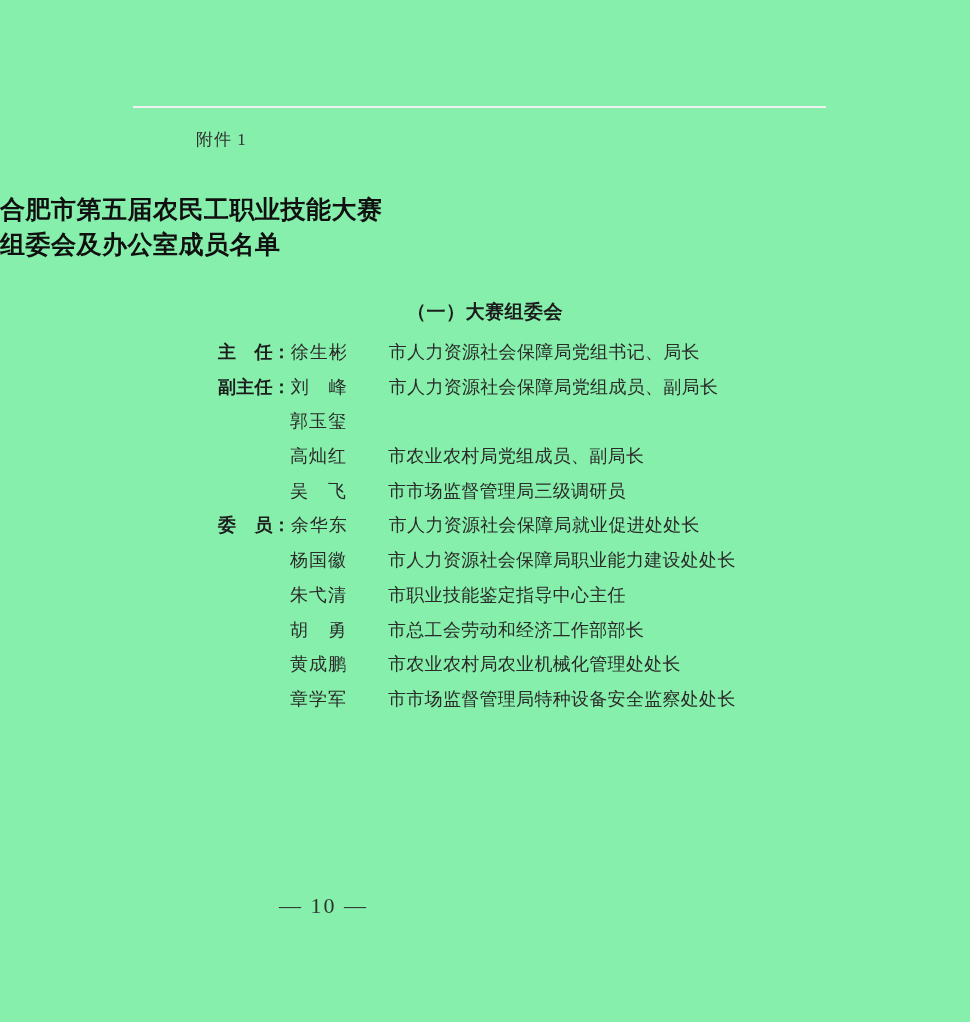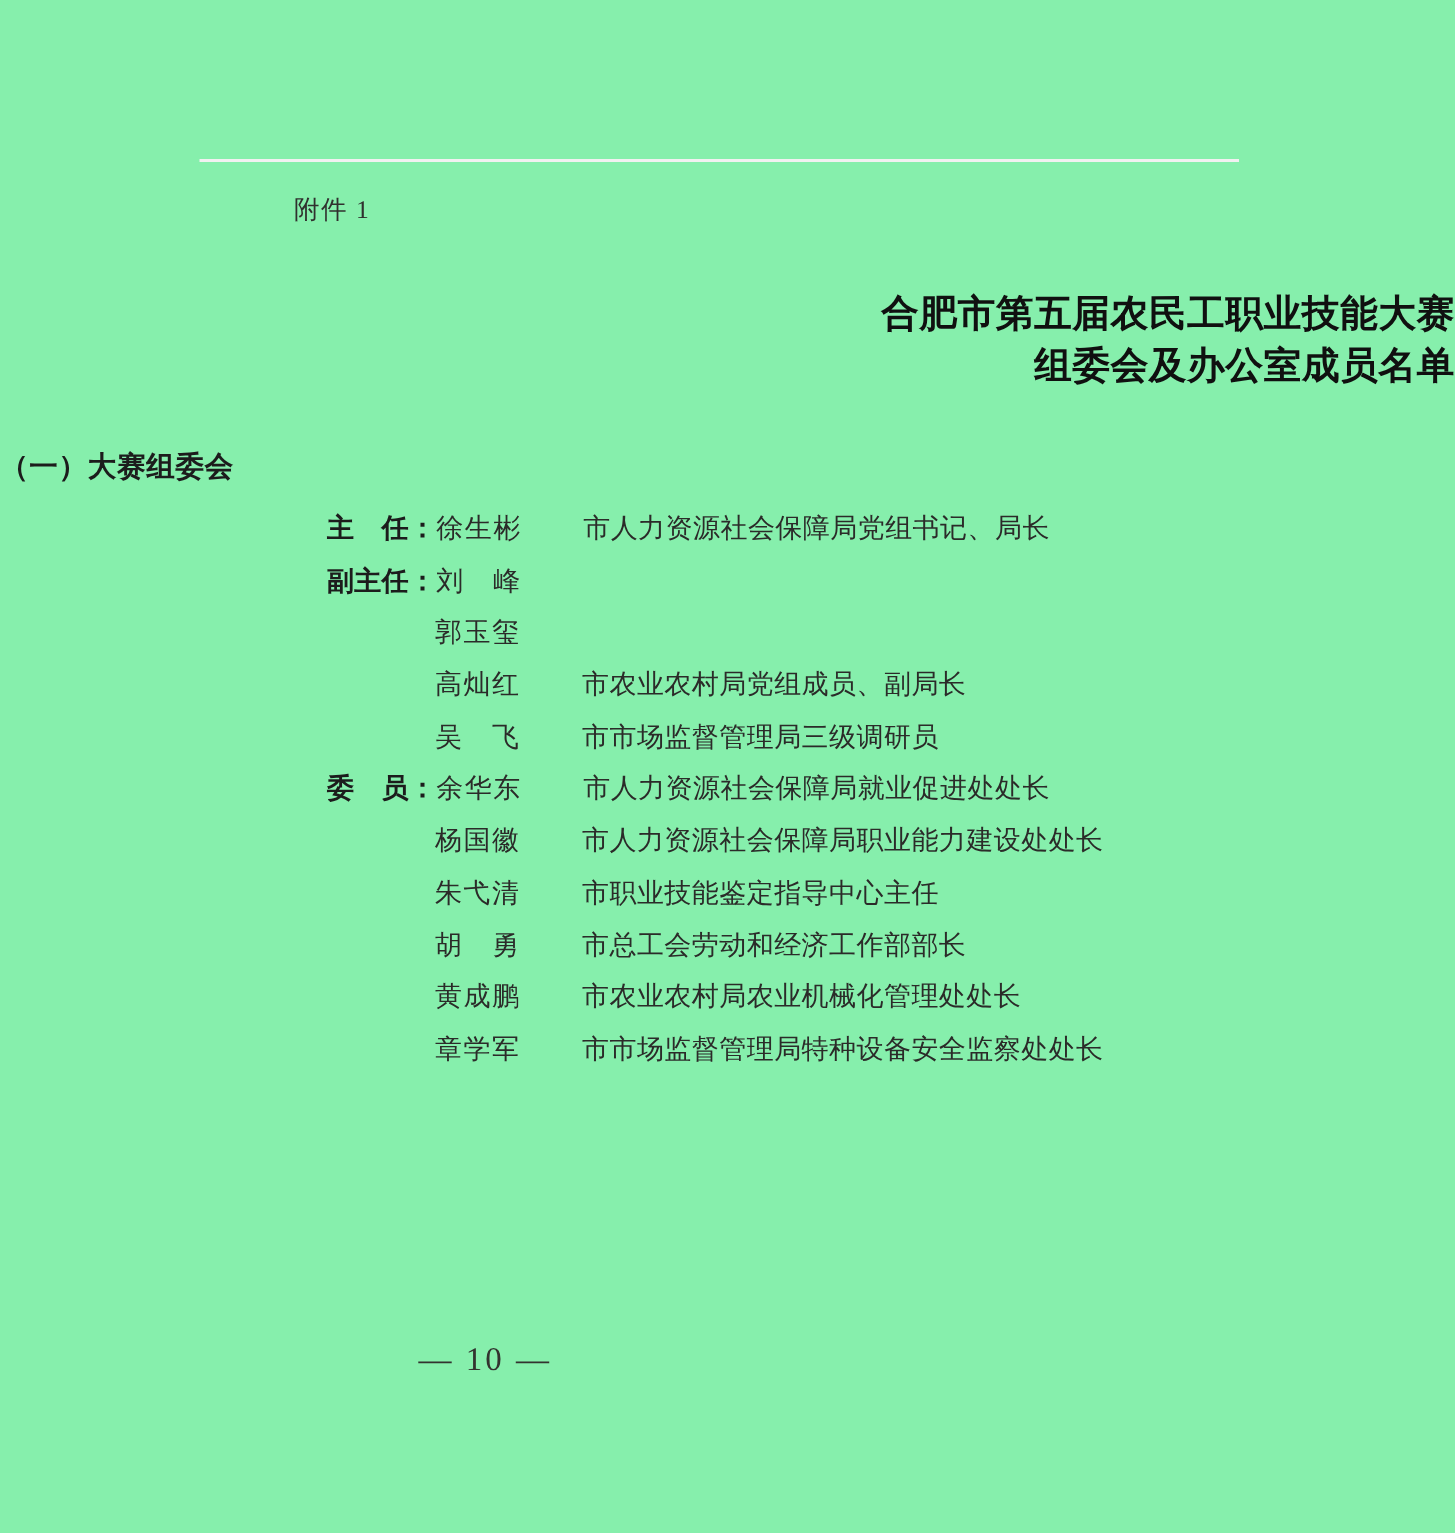--- a/index.html
+++ b/index.html
@@ -30,32 +30,33 @@
     top: 128px;
     font-size: 17px;
     color: #30302e;
     letter-spacing: 1px;
   }
   .doc-title {
     position: absolute;
     left: 0;
     top: 192px;
     width: 100%;
-    text-align: right;
+    text-align: left;
     font-weight: bold;
     font-size: 25px;
     line-height: 35px;
     letter-spacing: 0.5px;
     color: #101010;
   }
   .section-heading {
     position: absolute;
     left: 0;
     top: 300px;
     width: 100%;
+    text-align: center;
     font-weight: bold;
     font-size: 19px;
     line-height: 23px;
     letter-spacing: 0.5px;
     color: #1c1c1c;
     font-family: "Liberation Sans", sans-serif;
   }
   .member-list {
     position: absolute;
     left: 218px;
@@ -115,20 +116,21 @@
 
     <div class="member-row">
       <span class="role-label">主　任：</span>
       <span class="member-name">徐生彬</span>
       <span class="member-title">市人力资源社会保障局党组书记、局长</span>
     </div>
 
     <div class="member-row">
       <span class="role-label">副主任：</span>
       <span class="member-name">刘　峰</span>
+      <span class="member-title">市人力资源社会保障局党组成员、副局长</span>
     </div>
 
     <div class="member-row">
       <span class="role-label"></span>
       <span class="member-name">郭玉玺</span>
     </div>
 
     <div class="member-row">
       <span class="role-label"></span>
       <span class="member-name">高灿红</span>

